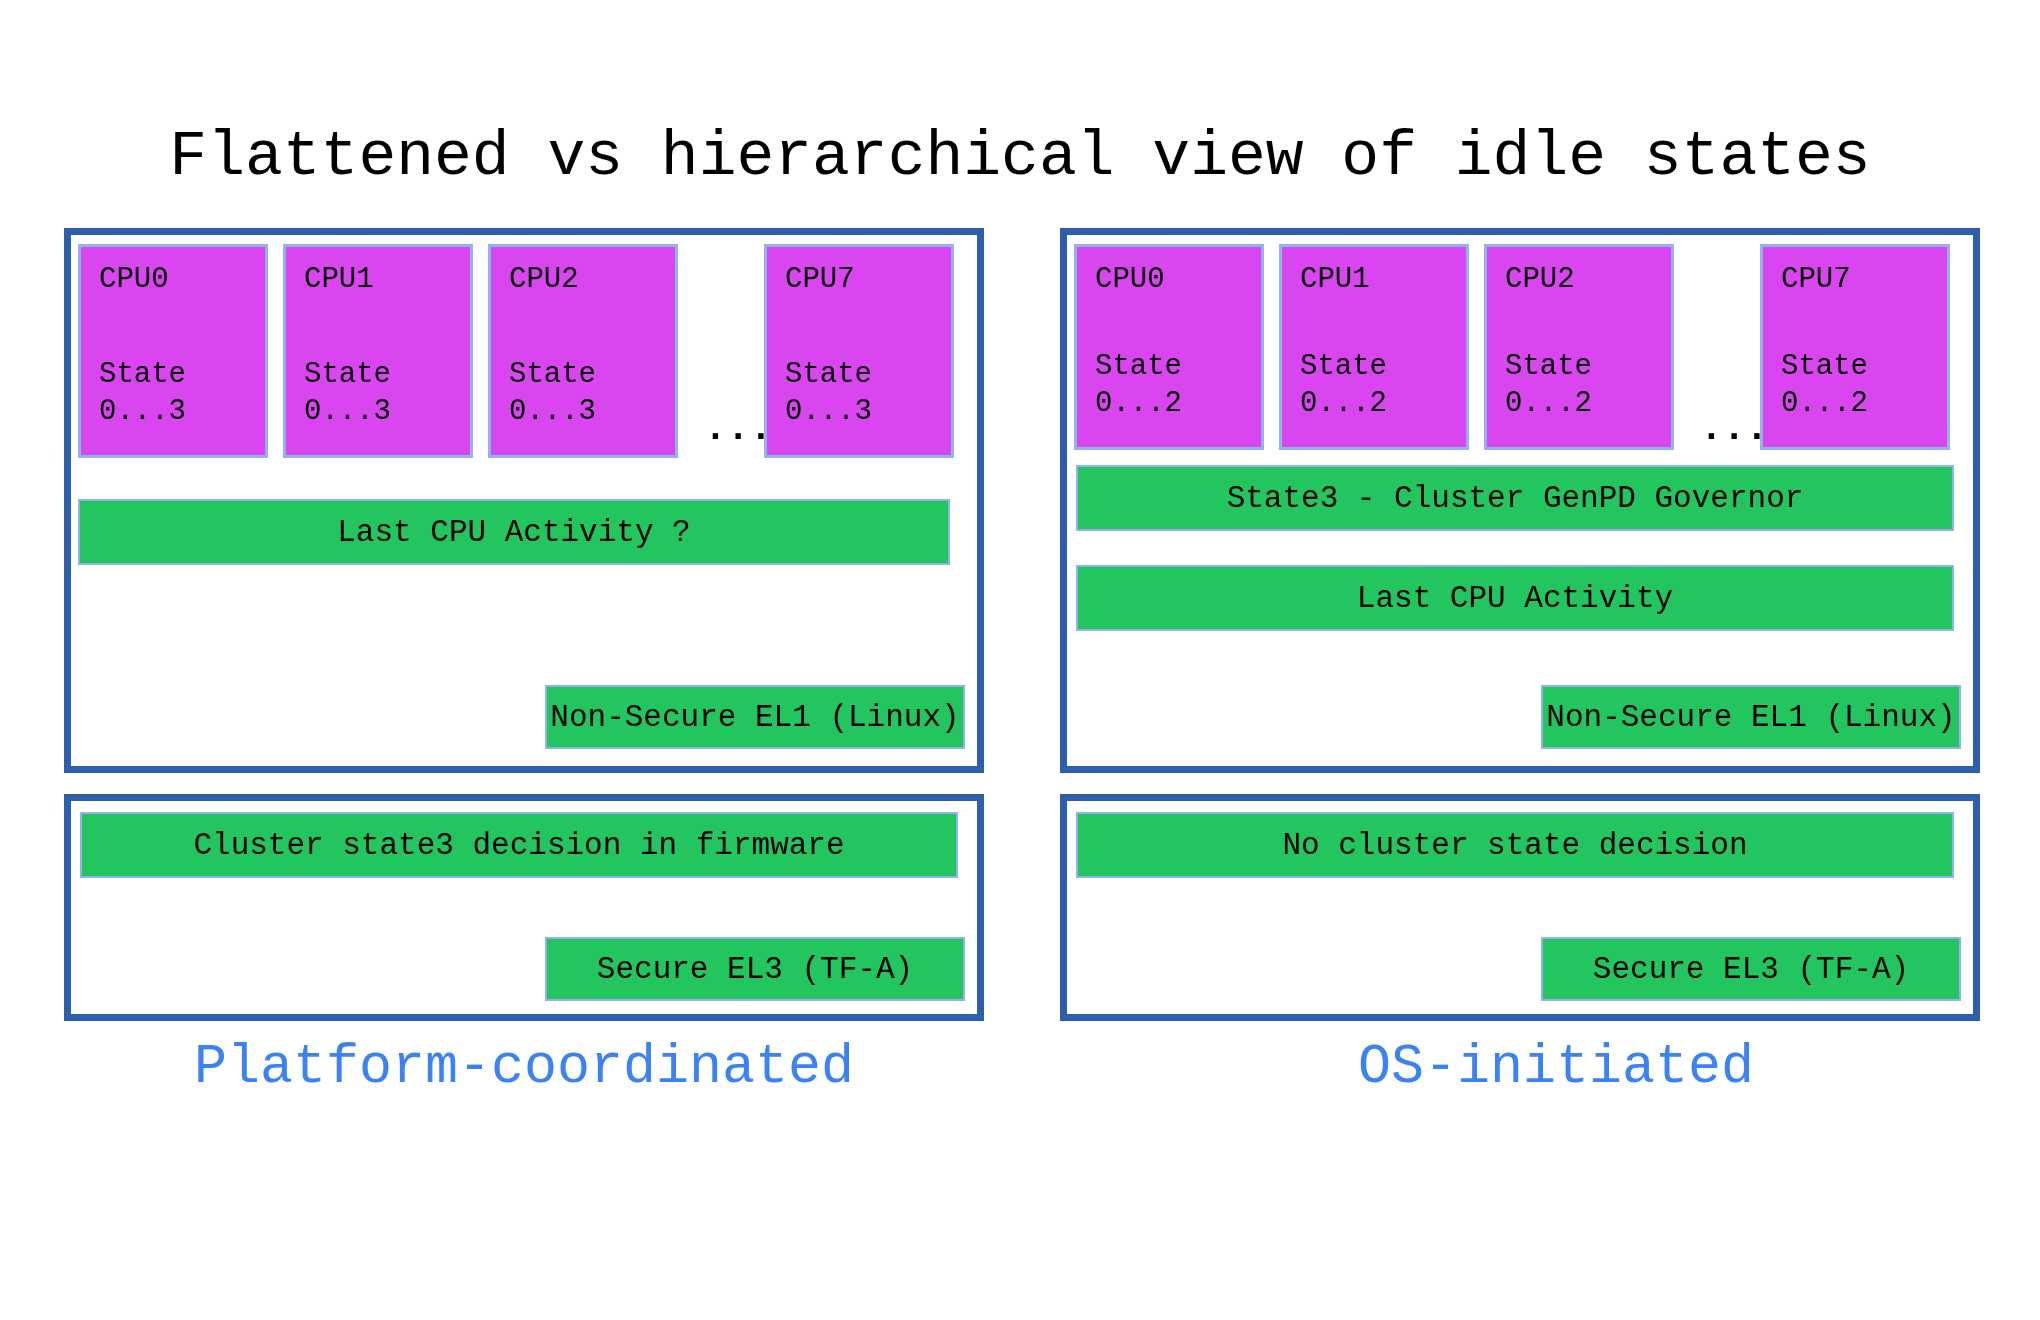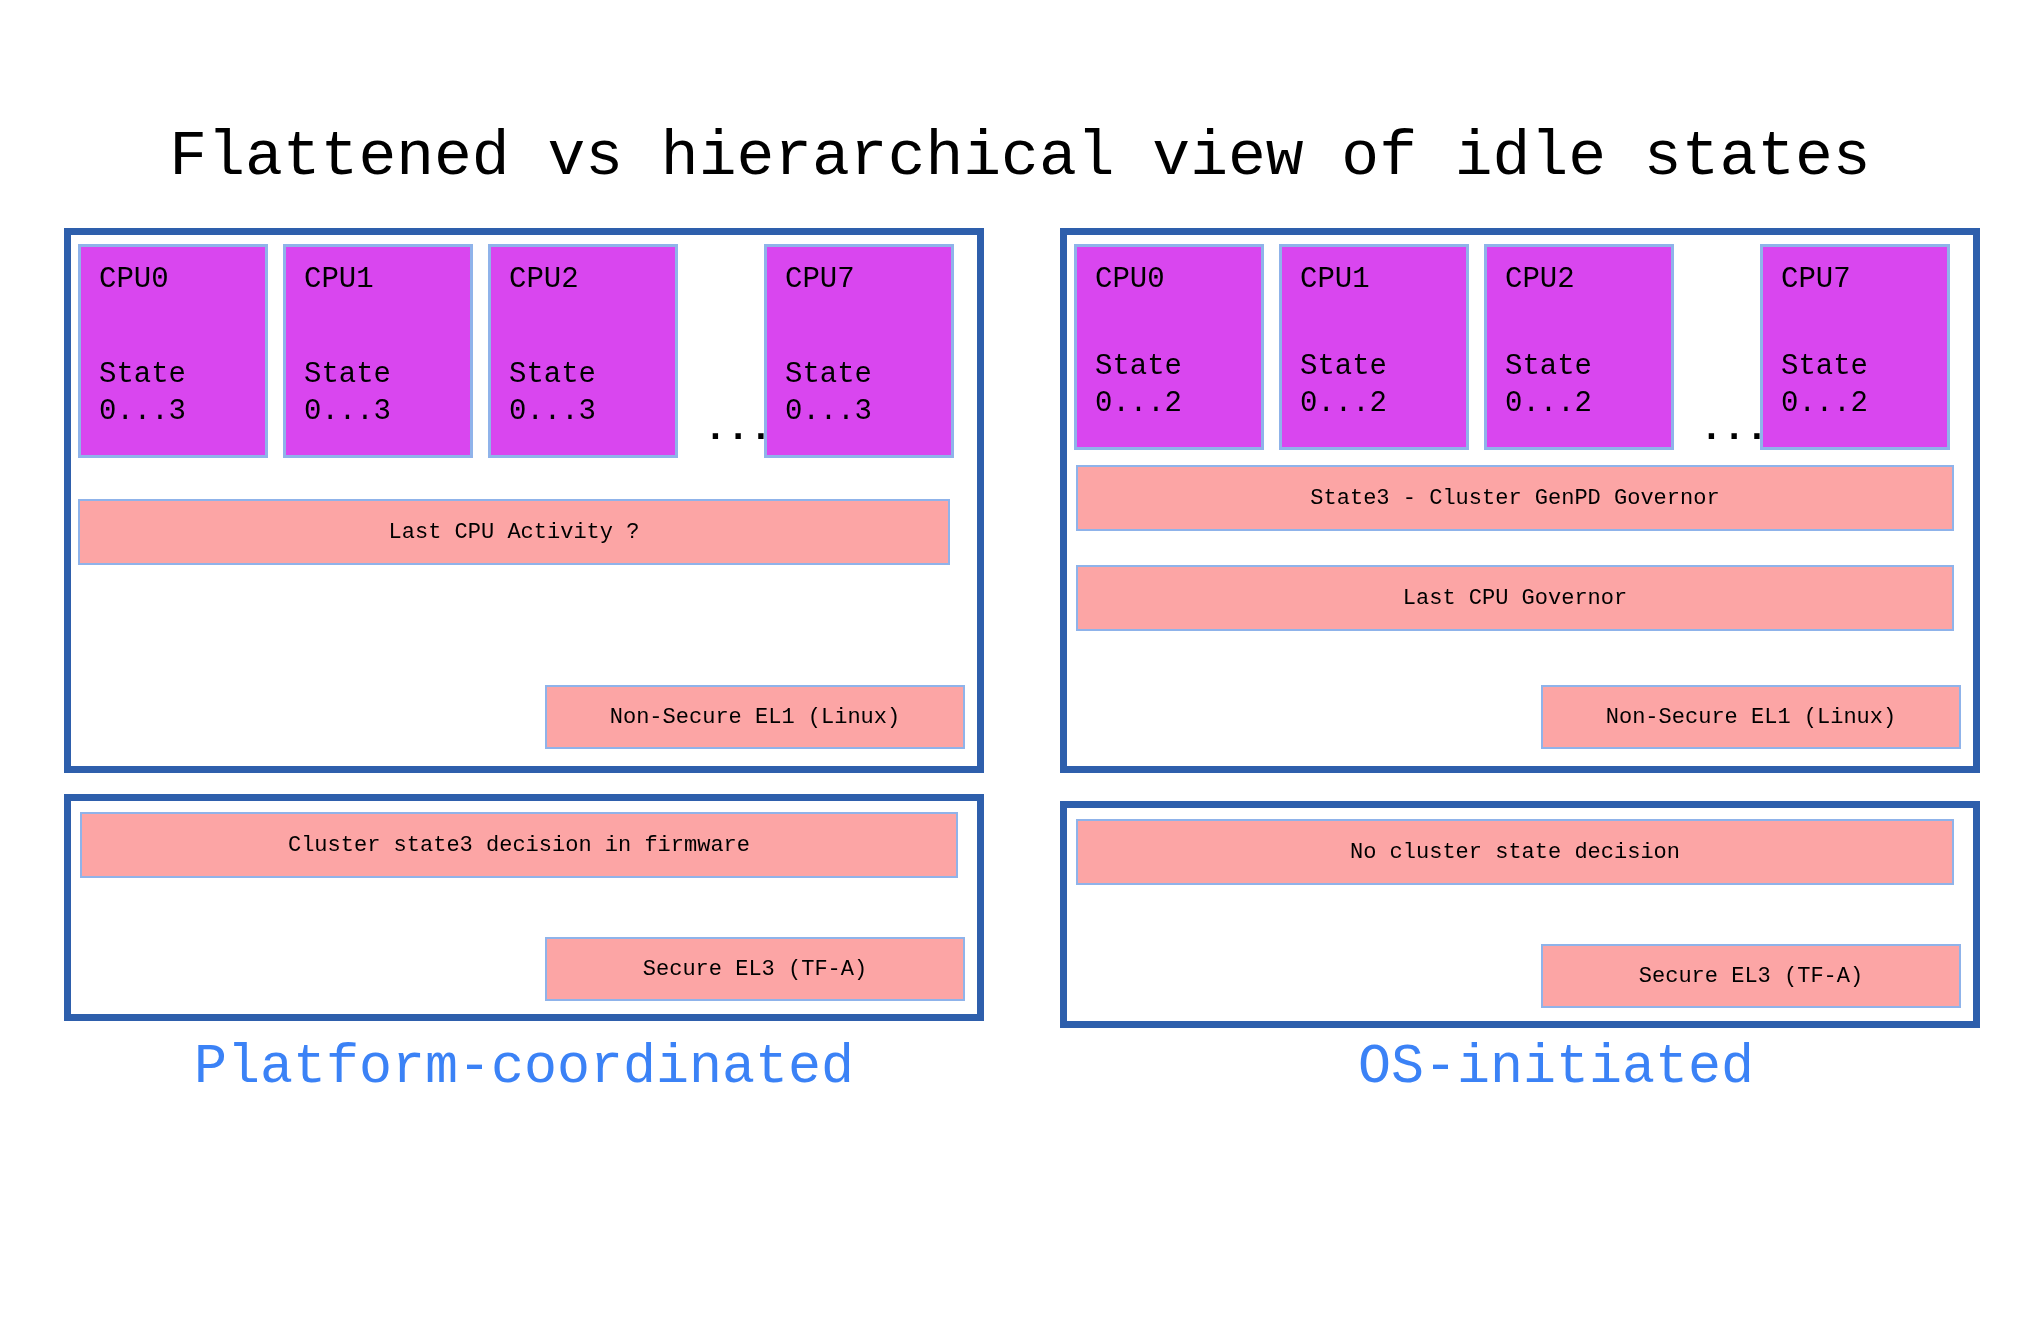--- a/index.html
+++ b/index.html
@@ -12,43 +12,43 @@
     position:absolute; left:0; top:122px; width:100%;
     text-align:center; font-size:63px; line-height:1.15; color:#000;
   }
   .panel {
     position:absolute; background:#ffffff; box-sizing:border-box;
     border:7px solid var(--panel_border, #2E5FAC);
   }
   #left-top  { left:64px;   top:228px; width:920px; height:545px; }
   #right-top { left:1060px; top:228px; width:920px; height:545px; }
   #left-bottom  { left:64px;   top:794px; width:920px; height:227px; }
-  #right-bottom { left:1060px; top:794px; width:920px; height:227px;margin-top:7px; }
+  #right-bottom { left:1060px; top:794px; width:920px; height:227px; }
 
   .cpu {
     position:absolute; top:9px; width:190px; box-sizing:border-box;
     border:3px solid var(--box_border, #8FB3EA);
     display:flex; flex-direction:column;
     padding:14px 18px 24px 18px;
     font-size:29px; line-height:1.3; background:#d946ef;
   }
   #left-top .cpu  { height:214px; }
   #right-top .cpu { height:206px; }
   .cpu-state { margin-top:auto; white-space:nowrap; }
 
   .dots {
     position:absolute; left:633px; top:172px; width:64px;
     text-align:center; font-size:38px; font-weight:bold; color:#000;
   }
 
   .wbox {
-    position:absolute; box-sizing:border-box; background:#fca5a5;
+    position:absolute; box-sizing:border-box; background:#22c55e;
     border:2px solid var(--box_border, #8FB3EA);
     display:flex; align-items:center; justify-content:center;
-    font-size:22px; white-space:nowrap;
+    font-size:31px; white-space:nowrap;
   }
 
   
   #left-top .activity { left:7px;  top:264px; width:872px; height:66px; }
   #left-top .el1      { left:474px; top:450px; width:420px; height:64px; }
 
   
   #right-top .governor { left:9px; top:230px; width:878px; height:66px; }
   #right-top .activity { left:9px; top:330px; width:878px; height:66px; }
   #right-top .el1      { left:474px; top:450px; width:420px; height:64px; }
@@ -129,21 +129,21 @@
     </div>
     <div class="dots">...</div>
     <div class="cpu" style="left:693px;">
       <div>CPU7</div>
       <div class="cpu-state">
         <div>State</div>
         <div>0...2</div>
       </div>
     </div>
     <div class="wbox governor">State3 - Cluster GenPD Governor</div>
-    <div class="wbox activity">Last CPU Governor</div>
+    <div class="wbox activity">Last CPU Activity</div>
     <div class="wbox el1">Non-Secure EL1 (Linux)</div>
   </div>
 
   <div class="panel" id="left-bottom">
     <div class="wbox decision">Cluster state3 decision in firmware</div>
     <div class="wbox el3">Secure EL3 (TF-A)</div>
   </div>
 
   <div class="panel" id="right-bottom">
     <div class="wbox decision">No cluster state decision</div>

